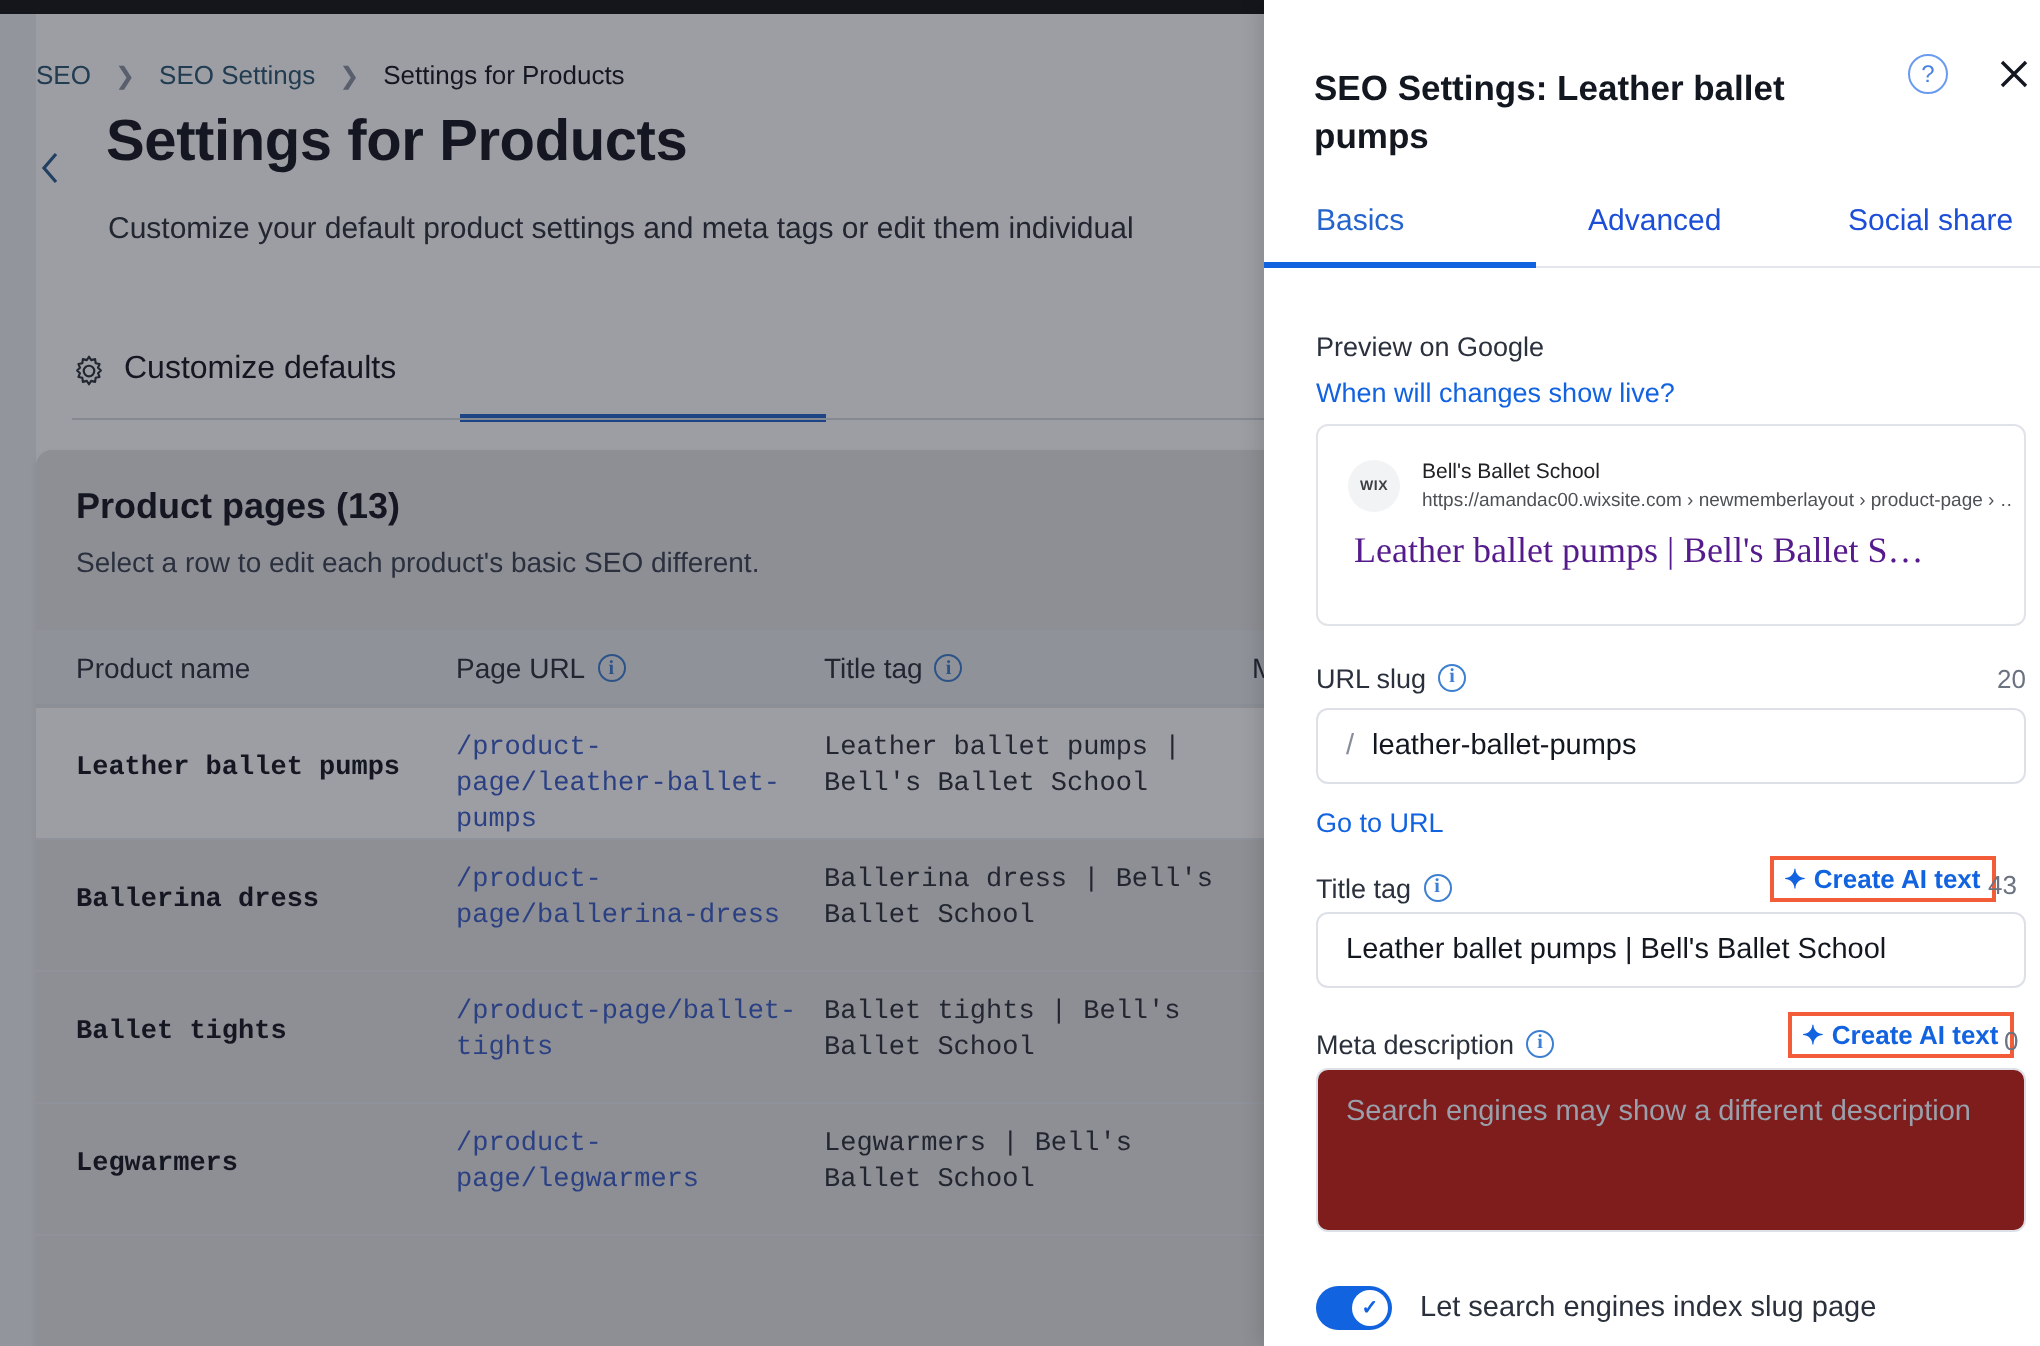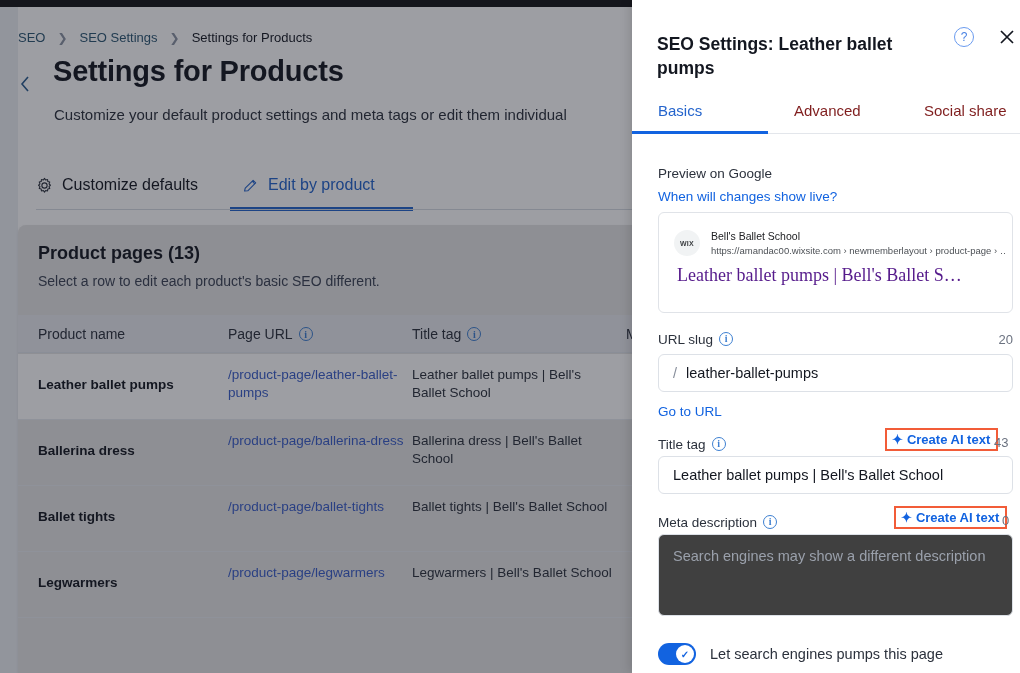--- a/index.html
+++ b/index.html
@@ -137,20 +137,21 @@
     align-items: center; justify-content: center;
     border: 1px solid #3d7fd1; border-radius: 50%;
     color: #3d7fd1; font-size: 10px; font-weight: bold;
     font-family: "Liberation Serif", serif;
     cursor: pointer; flex: none;
   }
   .trow {
     position: absolute; left: 0; width: 614px; height: 66px;
     border-bottom: 1px solid #e7eaef;
     cursor: pointer;
+    font-family: Liberation Mono, monospace;
   }
   .trow .cell {
     position: absolute; top: 12px;
     font-size: 13.5px; line-height: 18px;
   }
   .trow .c1 { left: 20px; width: 180px; font-weight: bold; color: #131720; top: 22px; }
   .trow .c2 { left: 210px; width: 176px; color: #3a5ec9; }
   .trow .c3 { left: 394px; width: 200px; color: #2b313c; }
 
   
@@ -181,21 +182,21 @@
     display: flex; align-items: center; justify-content: center;
     color: #131720; cursor: pointer;
   }
   .panel-tabs {
     position: absolute; left: 0; top: 88px;
     width: 388px; height: 46px;
   }
   .ptab2 {
     position: absolute; top: 0; height: 44px;
     display: flex; align-items: center;
-    font-size: 15px; color: #7f1d1d; cursor: pointer;
+    font-size: 15px; color: #1d4ed8; cursor: pointer;
     white-space: nowrap;
   }
   .ptab2.active { color: #2464cc; }
   .ptab2.t1 { left: 26px; }
   .ptab2.t2 { left: 162px; }
   .ptab2.t3 { left: 292px; }
   .ptab2-underline {
     position: absolute; left: 0; bottom: 0;
     width: 136px; height: 3px; background: #1263e0;
   }
@@ -263,21 +264,21 @@
     display: flex; align-items: center;
     padding: 0 14px;
     font-size: 14.5px; color: #131720;
     cursor: text;
   }
   .slash { color: #878e9b; margin-right: 9px; }
   .textarea-box {
     position: absolute; left: 26px;
     width: 355px; height: 82px;
     border: 1px solid #dde1e7; border-radius: 6px;
-    background: #404040; padding: 10px 14px;
+    background: #7f1d1d; padding: 10px 14px;
     font-size: 14.5px; line-height: 22px;
     color: #9aa0ab;
     cursor: text;
   }
 
   
   .ai-btn {
     position: absolute;
     display: flex; align-items: center; gap: 4px;
     font-size: 13px; font-weight: bold; color: #1263e0;
@@ -334,27 +335,20 @@
       <div class="page-title">Settings for Products</div>
       <div class="page-sub">Customize your default product settings and meta tags or edit them individual</div>
 
       <div class="pagetabs">
         <div class="ptab one">
           <svg width="17" height="17" viewBox="0 0 20 20">
             <circle cx="10" cy="10" r="3.1" fill="none" stroke="#2b313c" stroke-width="1.3"></circle>
             <path d="M10 1.6 L11.3 3.6 L13.6 3 L13.9 5.4 L16.2 5.9 L15.3 8.1 L17 9.7 L15.3 11.3 L16.2 13.5 L13.9 14 L13.6 16.4 L11.3 15.8 L10 17.8 L8.7 15.8 L6.4 16.4 L6.1 14 L3.8 13.5 L4.7 11.3 L3 9.7 L4.7 8.1 L3.8 5.9 L6.1 5.4 L6.4 3 L8.7 3.6 Z" fill="none" stroke="#2b313c" stroke-width="1.25" stroke-linejoin="round"></path>
           </svg>
           <span>Customize defaults</span>
-        </div>
-        <div class="ptab two">
-          <svg width="17" height="17" viewBox="0 0 20 20">
-            <path d="M3 16.5 L3.8 13.2 L13.1 3.9 L16.1 6.9 L6.8 16.2 Z" fill="none" stroke="#2464cc" stroke-width="1.3" stroke-linejoin="round"></path>
-            <path d="M12 5 L15 8" stroke="#2464cc" stroke-width="1.2"></path>
-          </svg>
-          <span>Edit by product</span>
         </div>
         <div class="ptab-underline"></div>
         <div class="pagetabs-rule"></div>
       </div>
 
       <div class="card">
         <div class="card-title">Product pages (13)</div>
         <div class="card-sub">Select a row to edit each product's basic SEO different.</div>
 
         <div class="thead">
@@ -474,18 +468,18 @@
         <span class="spark">✦</span>
         <span>Create AI text</span>
       </div>
       <span class="counter" style="position:absolute;left:370px;top:379px;">0</span>
       <div class="textarea-box" style="top:400px;">Search engines may show a different description</div>
 
       <div class="toggle-row" style="top:509px;">
         <div class="toggle">
           <div class="knob">✓</div>
         </div>
-        <span class="toggle-label">Let search engines pumps this page</span>
+        <span class="toggle-label">Let search engines index slug page</span>
       </div>
 
     </div>
   </div>
 </div>
 
 </body></html>

